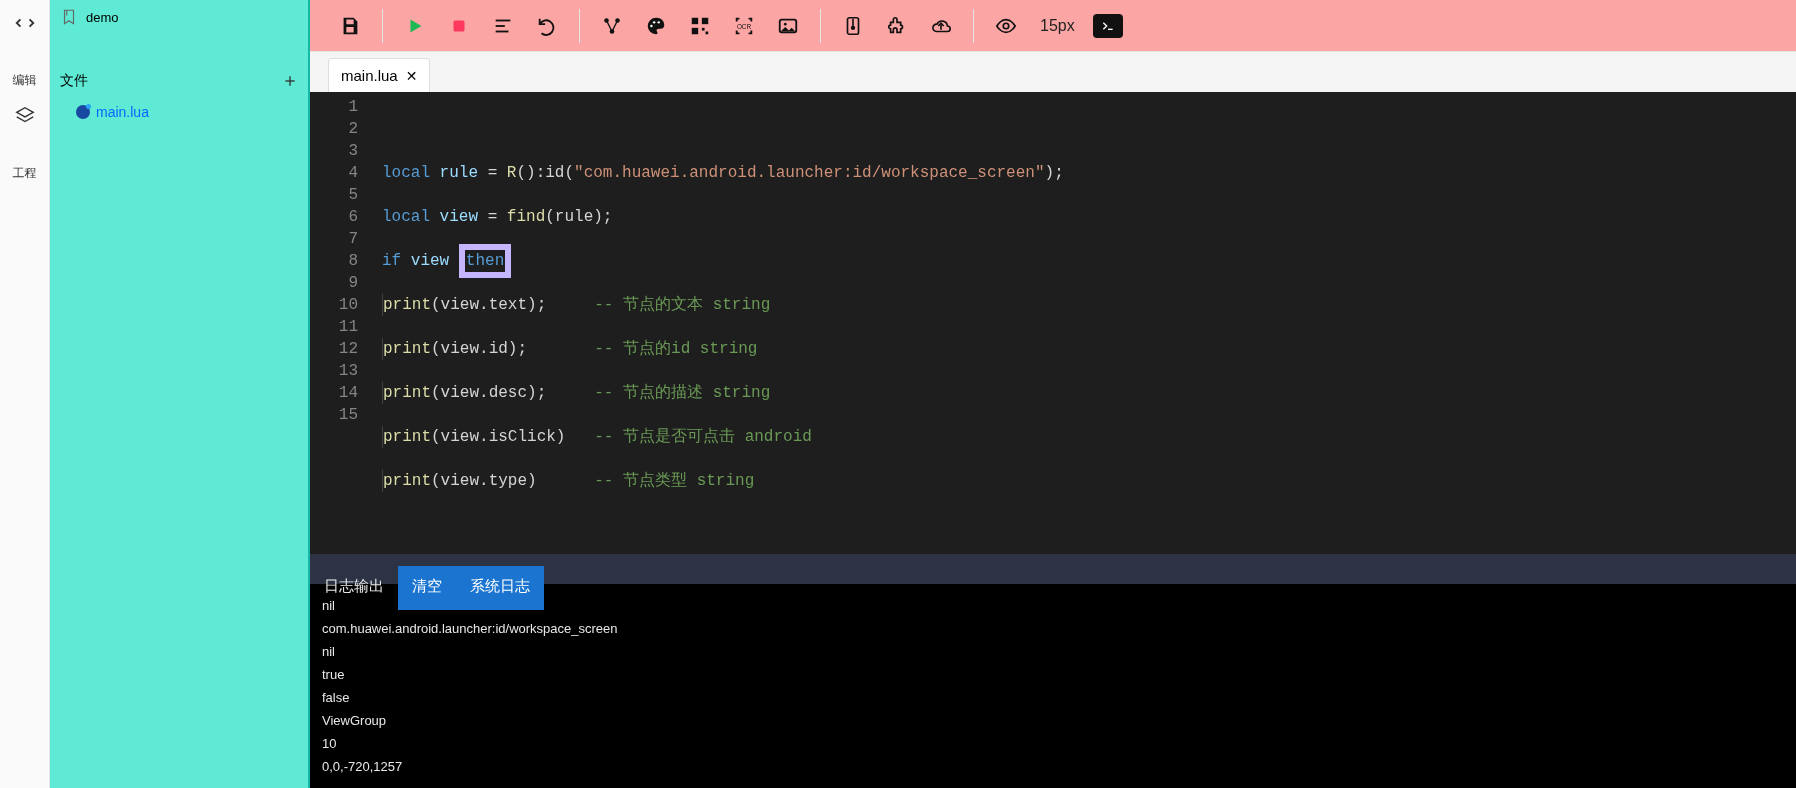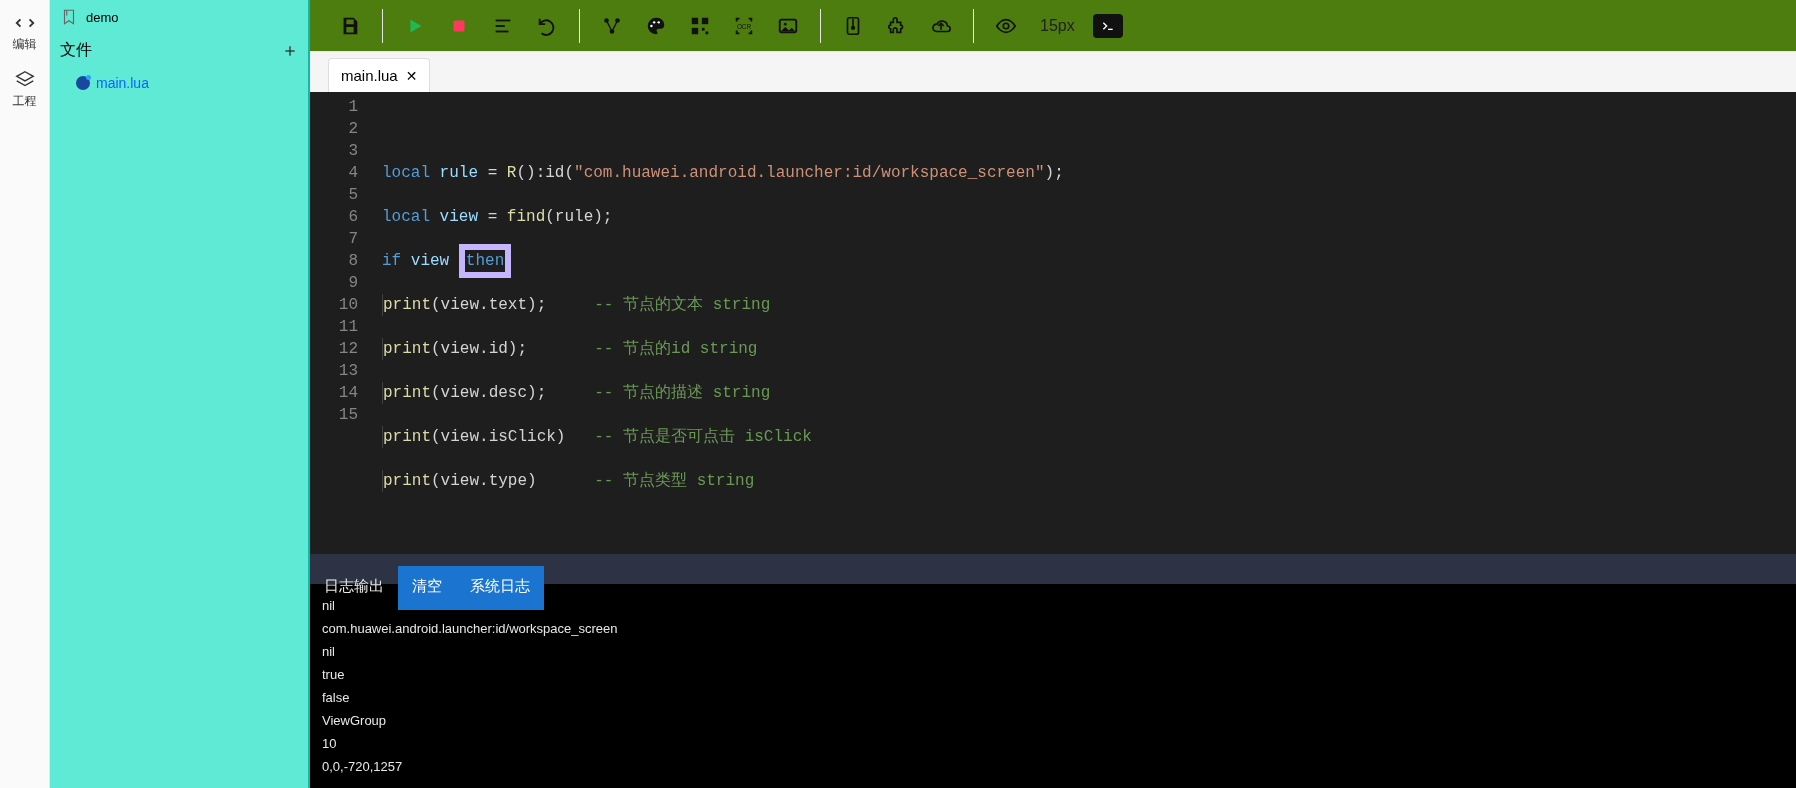--- a/index.html
+++ b/index.html
@@ -1,38 +1,38 @@
 <!DOCTYPE html>
 <html><head>
 <meta charset="utf-8">
 <style>
 * { margin:0; padding:0; box-sizing:border-box; }
 body { font-family:"Microsoft YaHei","Segoe UI",sans-serif; font-size:13px; background:#fff; overflow:hidden; width:1796px; height:788px; }
 .root { display:flex; height:788px; }
 
 
 .rail { width:50px; background:#fafafa; border-right:1px solid #e5e5e5; display:flex; flex-direction:column; align-items:center; padding-top:6px; }
-.rail-item { width:50px; padding:6px 0 10px 0; display:flex; flex-direction:column; align-items:center; cursor:pointer; color:#333; }
+.rail-item { width:50px; padding:6px 0 10px 0; display:flex; flex-direction:column; align-items:center; cursor:pointer; color:#333;gap:36px; }
 .rail-item svg { width:22px; height:22px; }
 .rail-label { font-size:12px; margin-top:2px; }
 
 
 .file-panel { width:260px; background:#5eead4; border-right:2px solid #14b8a6; display:flex; flex-direction:column; }
 .proj-row { display:flex; align-items:center; gap:8px; padding:8px 10px; }
 .proj-row svg { width:18px; height:18px; }
-.files-header { display:flex; align-items:center; justify-content:space-between; padding:6px 10px; font-size:16px; }
+.files-header { display:flex; align-items:center; justify-content:space-between; padding:6px 10px; font-size:14px;margin-top:32px; }
 .files-header svg { width:16px; height:16px; }
 .tree { padding:4px 0 0 20px; }
 .tree-item { display:flex; align-items:center; gap:6px; padding:4px 6px; cursor:pointer; }
 .tree-item .fname { color:#0a66ff; font-size:14px; }
 .lua-dot { width:14px; height:14px; border-radius:50%; background:#1848a0; display:inline-block; position:relative; }
 .lua-dot::after { content:""; position:absolute; top:-1px; right:-1px; width:5px; height:5px; border-radius:50%; background:#2aa3ff; }
 
 
-.main { flex:1; display:flex; flex-direction:column; background:#4d7c0f; }
+.main { flex:1; display:flex; flex-direction:column; background:#fca5a5; }
 .toolbar { height:52px; display:flex; align-items:center; padding:0 18px; border-bottom:1px solid #e5e5e5; gap:0; }
 .t-btn { width:44px; height:44px; display:flex; align-items:center; justify-content:center; cursor:pointer; color:#222; }
 .t-btn svg { width:22px; height:22px; }
 .t-sep { width:1px; height:34px; background:#e5e5e5; margin:0 10px; }
 .t-text { font-size:16px; color:#222; padding:0 12px; }
 .t-dark { width:30px; height:24px; border-radius:4px; background:#111; display:flex; align-items:center; justify-content:center; margin-left:6px; }
 .t-dark svg { width:16px; height:16px; color:#fff; }
 
 
 .tabbar { height:40px; display:flex; align-items:flex-end; padding-left:18px; background:#f5f5f5; }
@@ -243,21 +243,21 @@
             <div>15</div>
         </div>
         <div class="code">
 <div class="row"></div>
 <div class="row"><span class="k-keyword">local</span><span class="k-ident"> rule </span><span class="k-plain">= </span><span class="k-func">R</span><span class="k-plain">():id(</span><span class="k-string">"com.huawei.android.launcher:id/workspace_screen"</span><span class="k-plain">);</span></div>
 <div class="row"><span class="k-keyword">local</span><span class="k-ident"> view </span><span class="k-plain">= </span><span class="k-func">find</span><span class="k-plain">(rule);</span></div>
 <div class="row"><span class="k-keyword">if</span><span> </span><span class="k-ident">view </span><span class="k-keyword box-outline">then</span></div>
 <div class="row">    <span class="indent-guide"></span>   <span class="k-func">print</span><span class="k-plain">(view.text);</span><span>     </span><span class="k-comment">-- 节点的文本 string</span></div>
 <div class="row">    <span class="indent-guide"></span>   <span class="k-func">print</span><span class="k-plain">(view.id);</span><span>       </span><span class="k-comment">-- 节点的id string</span></div>
 <div class="row">    <span class="indent-guide"></span>   <span class="k-func">print</span><span class="k-plain">(view.desc);</span><span>     </span><span class="k-comment">-- 节点的描述 string</span></div>
-<div class="row">    <span class="indent-guide"></span>   <span class="k-func">print</span><span class="k-plain">(view.isClick)</span><span>   </span><span class="k-comment">-- 节点是否可点击 isClick</span></div>
+<div class="row">    <span class="indent-guide"></span>   <span class="k-func">print</span><span class="k-plain">(view.isClick)</span><span>   </span><span class="k-comment">-- 节点是否可点击 android</span></div>
 <div class="row">    <span class="indent-guide"></span>   <span class="k-func">print</span><span class="k-plain">(view.type)</span><span>      </span><span class="k-comment">-- 节点类型 string</span></div>
 
 
 
 
 
         </div>
       </div>
 
       <div class="bottom">

